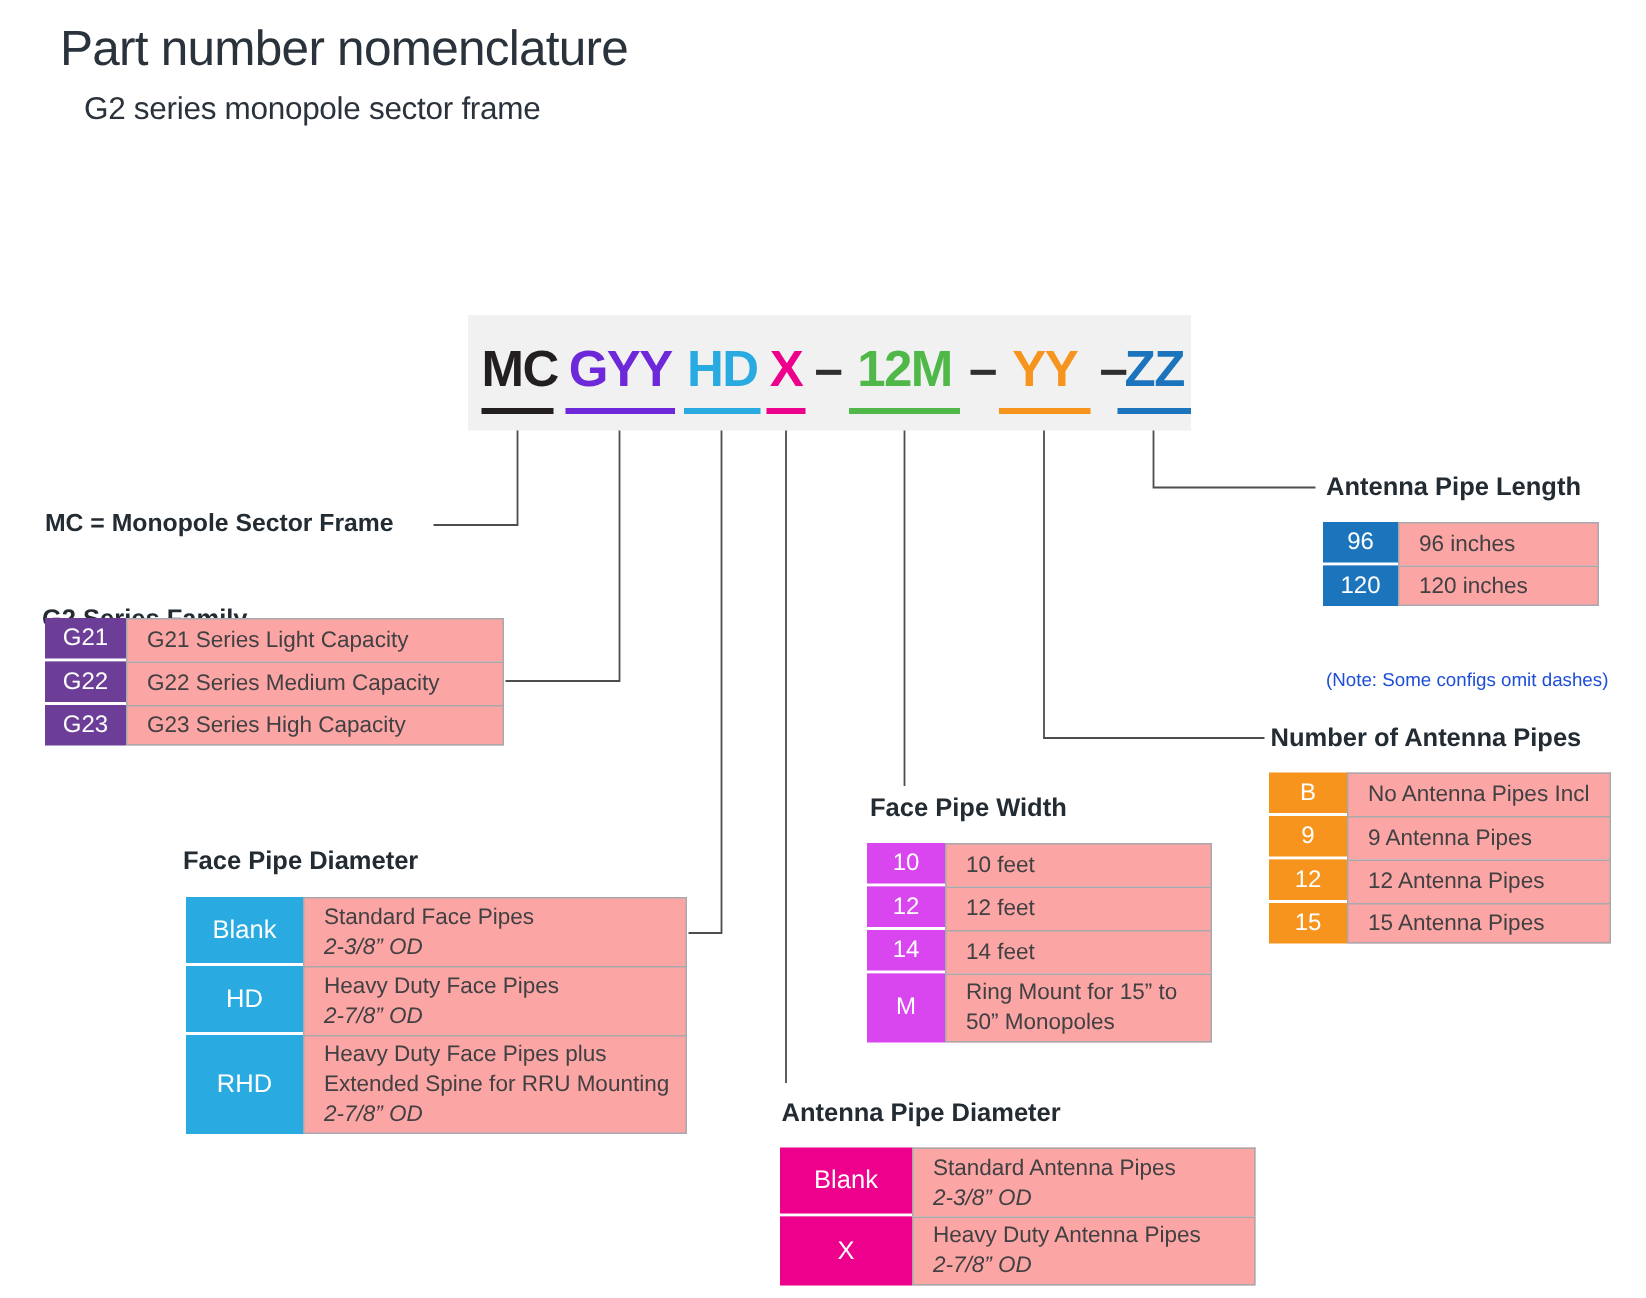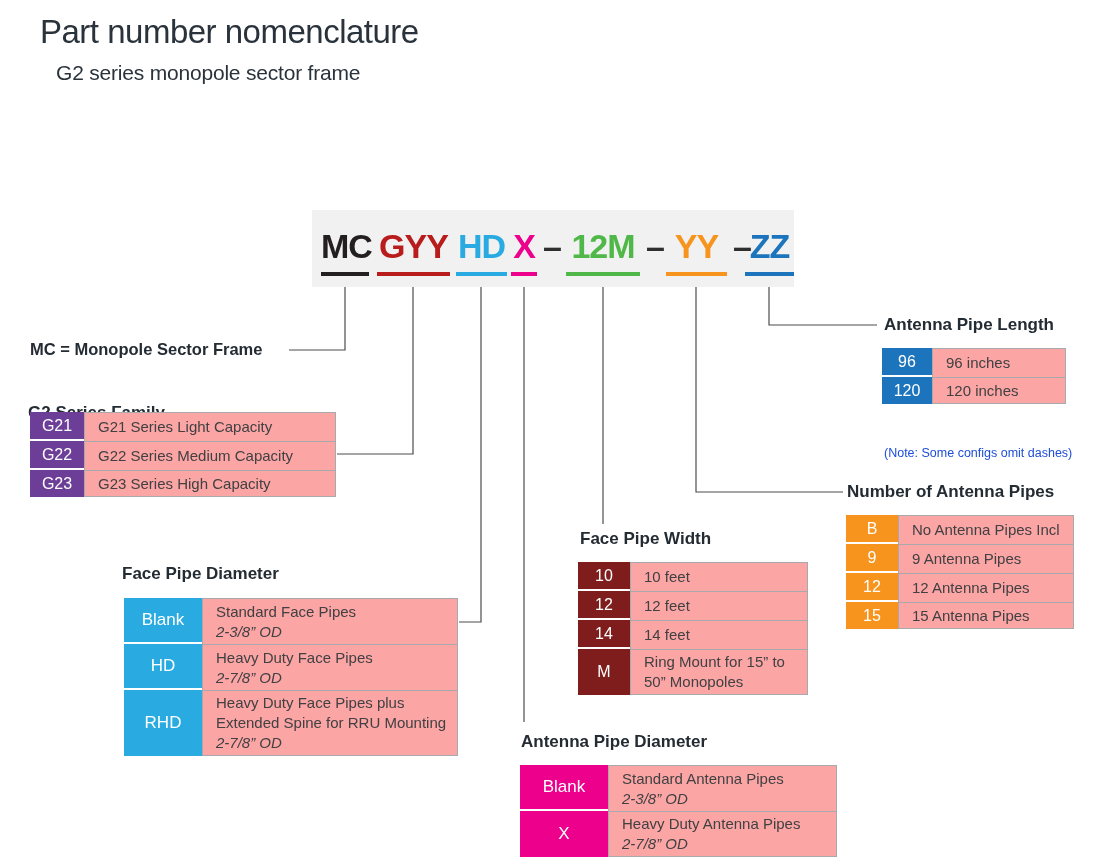--- a/index.html
+++ b/index.html
@@ -19,21 +19,21 @@
   .pn-box{
     position:absolute;left:312px;top:210px;width:482px;height:77px;
     background:#f1f1f2;
   }
   .seg{
     position:absolute;top:13px;height:49px;line-height:47px;text-align:center;
     font-weight:bold;font-size:34px;letter-spacing:-1px;
     border-bottom:4px solid currentColor;white-space:nowrap;
   }
   .seg.noline{border-bottom:none;}
-  .c-black{color:#231f20}.c-purple{color:#b91c1c}.c-cyan{color:#29abe2}
+  .c-black{color:#231f20}.c-purple{color:#6d28d9}.c-cyan{color:#29abe2}
   .c-magenta{color:#ec008c}.c-green{color:#50b848}.c-orange{color:#f7941d}
   .c-blue{color:#1c75bc}.c-dash{color:#2e2e2e}
   
   .leads{position:absolute;left:0;top:0;pointer-events:none;}
   .leads polyline{fill:none;stroke:#4d4d4f;stroke-width:1.2;}
   
   .mc-label{
     position:absolute;left:30px;top:340px;font-size:16.5px;font-weight:bold;color:#232b33;
   }
   .heading{
@@ -52,21 +52,21 @@
     color:#fff;text-align:center;font-size:16px;border-bottom:2px solid #fff;
   }
   .spec-table tr:last-child td.code{border-bottom:none;}
   .spec-table td.desc{
     background:#fca5a5;border:1px solid #a7a9ac;border-bottom:none;
     padding:2px 8px 2px 13px;line-height:20px;
   }
   .spec-table tr:last-child td.desc{border-bottom:1px solid #a7a9ac;}
   .bg-purple td.code{background:#6d3e98;}
   .bg-cyan td.code{background:#29abe2;font-size:17px;}
-  .bg-green td.code{background:#7f1d1d;}
+  .bg-green td.code{background:#d946ef;}
   .bg-magenta td.code{background:#ec008c;font-size:17px;}
   .bg-blue td.code{background:#1c75bc;}
   .bg-orange td.code{background:#f7941d;}
   .od{font-style:italic;}
 </style>
 </head>
 <body>
 
 <div class="canvas">
 

